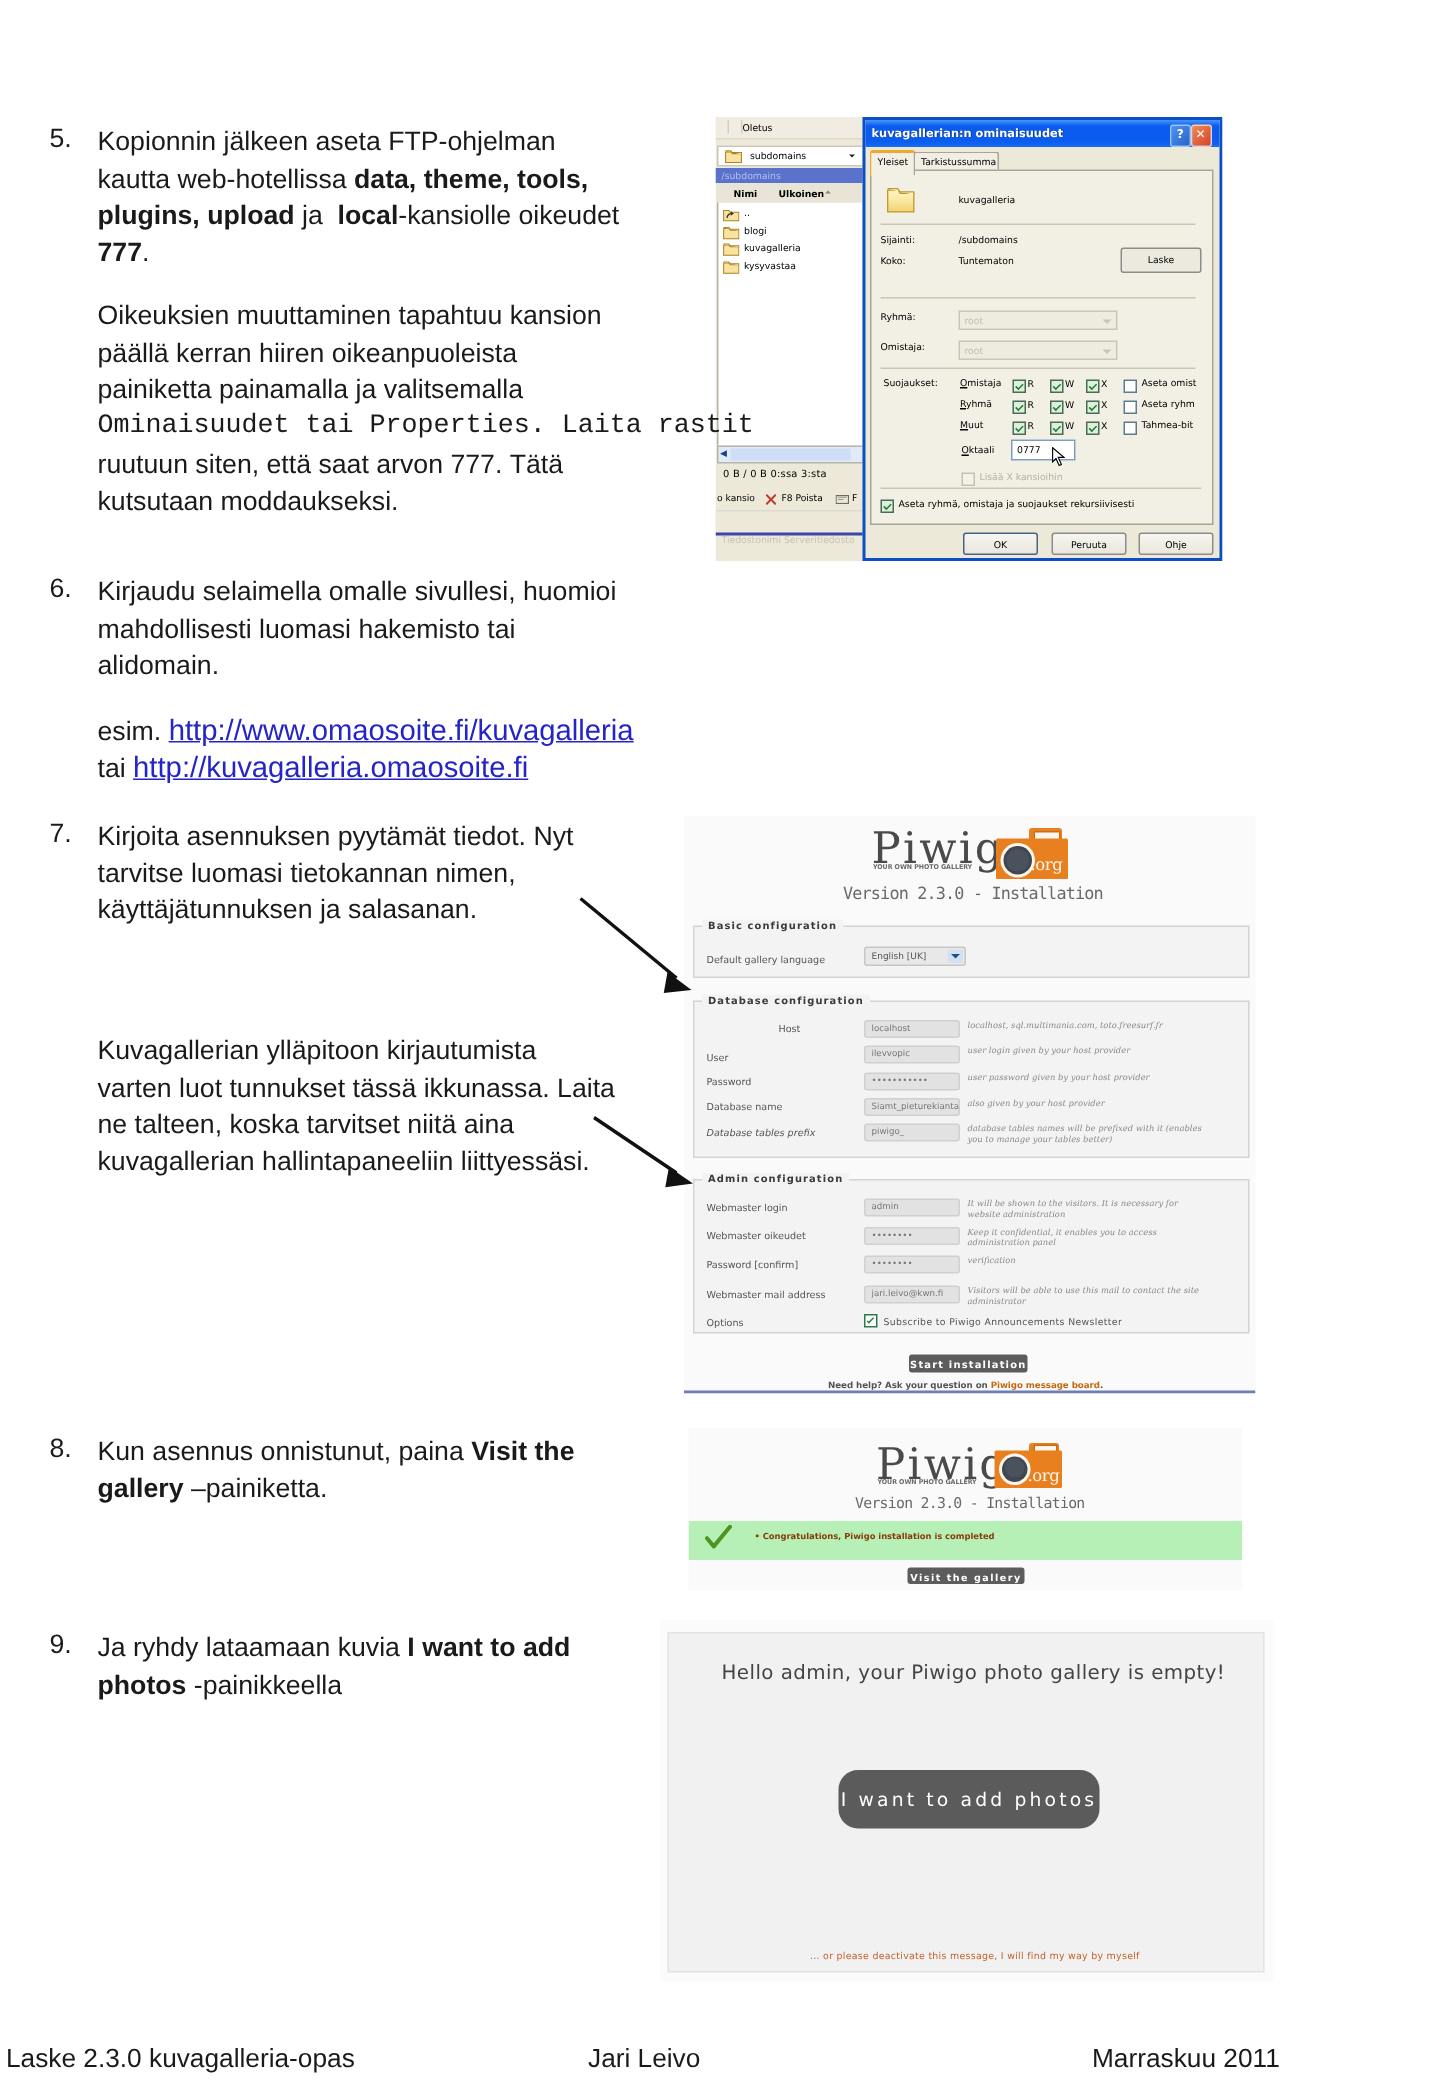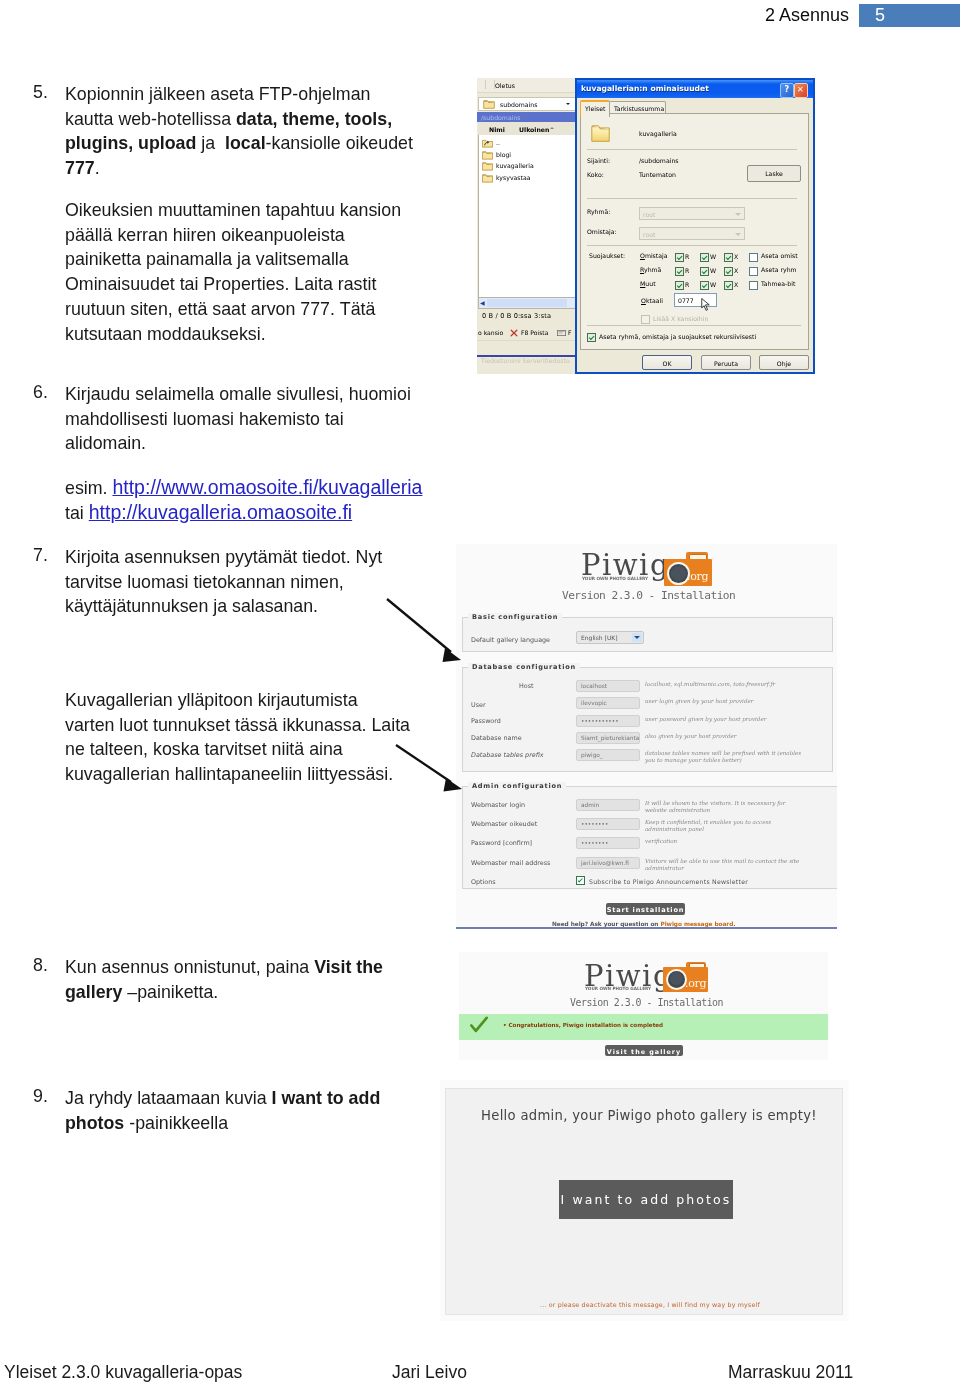--- a/index.html
+++ b/index.html
@@ -133,35 +133,29 @@
   #pwdone{left:459px;top:952px;width:369px;height:108px;background:#fafafa;}
   .okbox{position:absolute;background:#b6f0b6;}
   .oktext{position:absolute;font-size:5.6px;color:#8a3a0a;font-weight:bold;white-space:nowrap;letter-spacing:-0.02px;}
   .visitbtn{position:absolute;background:#5c5c5c;border-radius:2px;color:#fff;font-size:6.4px;font-weight:bold;letter-spacing:1px;text-align:center;}
   .visitbtn .t{position:absolute;left:0;right:0;top:3px;}
 
   
   #pwgal{left:440px;top:1080px;width:409px;height:241px;background:#fbfbfb;}
   #pwgal .inner{position:absolute;left:5px;top:8px;width:396px;height:225px;background:#f1f1f1;border:1px solid #e3e3e3;}
   #pwgal .greet{position:absolute;font-family:"DejaVu Sans",sans-serif;font-size:13.2px;color:#444;white-space:nowrap;letter-spacing:0.3px;}
-  #pwgal .addbtn{position:absolute;background:#5b5b5b;border-radius:0;color:#fff;font-family:"DejaVu Sans",sans-serif;font-size:12.5px;letter-spacing:2.1px;text-align:center;}
+  #pwgal .addbtn{position:absolute;background:#5b5b5b;border-radius:13px;color:#fff;font-family:"DejaVu Sans",sans-serif;font-size:12.5px;letter-spacing:2.1px;text-align:center;}
   #pwgal .addbtn .t{position:absolute;left:0;right:0;top:12px;}
   #pwgal .deact{position:absolute;font-family:"DejaVu Sans",sans-serif;font-size:6.3px;color:#c4622a;white-space:nowrap;letter-spacing:0.18px;}
 </style>
 </head>
 <body>
 
 <div class="page">
 
-  <div id="hdr">
-    <div id="hdr-title">2 Asennus</div>
-    <div id="hdr-box">
-      <div id="hdr-num">5</div>
-    </div>
-  </div>
 
   <div class="shot" id="ftp">
     <div class="lp">
       <div class="lp-tb">
         <div class="sep" style="left:8px;"></div>
         <div class="sep" style="left:17px;"></div>
         <div class="t">Oletus</div>
       </div>
       <div class="lp-combo">
         <svg style="position:absolute;left:4px;top:1px;" width="12" height="10" viewBox="0 0 16 14">
@@ -397,21 +391,21 @@
             <div class="fh" style="left:182px;top:64.9px;width:163px;line-height:7.2px;">also given by your host provider</div>
           </div>
           <div class="fr" style="left:0;top:0;">
             <div class="fl" style="left:8px;top:83.2px;font-style:italic;">Database tables prefix</div>
             <div class="fi" style="left:113px;top:81.2px;width:62px;">
               <div class="v">piwigo_</div>
             </div>
             <div class="fh" style="left:182px;top:82.2px;width:163px;line-height:7.2px;">database tables names will be prefixed with it (enables you to manage your tables better)</div>
           </div>
         </div>
-        <div class="fs" style="left:6px;top:242px;width:369px;height:101px;padding-left:39px;">
+        <div class="fs" style="left:6px;top:242px;width:369px;height:101px;">
           <div class="lg">Admin configuration</div>
           <div class="fr" style="left:0;top:0;">
             <div class="fl" style="left:8px;top:14px;">Webmaster login</div>
             <div class="fi" style="left:113px;top:12px;width:62px;">
               <div class="v">admin</div>
             </div>
             <div class="fh" style="left:182px;top:13px;width:163px;line-height:7.2px;">It will be shown to the visitors. It is necessary for website administration</div>
           </div>
           <div class="fr" style="left:0;top:0;">
             <div class="fl" style="left:8px;top:33.2px;">Webmaster oikeudet</div>
@@ -498,21 +492,21 @@
       <div class="para" style="left:65px;top:82px;">
         <div class="pline" style="top:0px;"><span>Kopionnin&nbsp;jälkeen&nbsp;aseta&nbsp;FTP-ohjelman</span></div>
         <div class="pline" style="top:24.7px;"><span>kautta&nbsp;web-hotellissa&nbsp;</span><b>data,&nbsp;theme,&nbsp;tools,</b></div>
         <div class="pline" style="top:49.4px;"><b>plugins,&nbsp;upload</b><span>&nbsp;ja&nbsp;&nbsp;</span><b>local</b><span>-kansiolle&nbsp;oikeudet</span></div>
         <div class="pline" style="top:74.1px;"><b>777</b><span>.</span></div>
       </div>
       <div class="para" style="left:65px;top:198px;">
         <div class="pline" style="top:0px;"><span>Oikeuksien&nbsp;muuttaminen&nbsp;tapahtuu&nbsp;kansion</span></div>
         <div class="pline" style="top:24.7px;"><span>päällä&nbsp;kerran&nbsp;hiiren&nbsp;oikeanpuoleista</span></div>
         <div class="pline" style="top:49.4px;"><span>painiketta&nbsp;painamalla&nbsp;ja&nbsp;valitsemalla</span></div>
-        <div class="pline" style="top:74.1px;"><span>Ominaisuudet&nbsp;tai&nbsp;Properties.&nbsp;Laita&nbsp;rastit</span></div>
+        <div class="pline" style="top:74.1px;font-family:Liberation Mono, monospace;"><span>Ominaisuudet&nbsp;tai&nbsp;Properties.&nbsp;Laita&nbsp;rastit</span></div>
         <div class="pline" style="top:98.8px;"><span>ruutuun&nbsp;siten,&nbsp;että&nbsp;saat&nbsp;arvon&nbsp;777.&nbsp;Tätä</span></div>
         <div class="pline" style="top:123.5px;"><span>kutsutaan&nbsp;moddaukseksi.</span></div>
       </div>
       <div class="num" style="left:33px;top:382px;">6.</div>
       <div class="para" style="left:65px;top:382px;">
         <div class="pline" style="top:0px;"><span>Kirjaudu&nbsp;selaimella&nbsp;omalle&nbsp;sivullesi,&nbsp;huomioi</span></div>
         <div class="pline" style="top:24.7px;"><span>mahdollisesti&nbsp;luomasi&nbsp;hakemisto&nbsp;tai</span></div>
         <div class="pline" style="top:49.4px;"><span>alidomain.</span></div>
       </div>
       <div class="para" style="left:65px;top:475px;">
@@ -537,18 +531,18 @@
         <div class="pline" style="top:24.7px;"><b>gallery</b><span>&nbsp;–painiketta.</span></div>
       </div>
       <div class="num" style="left:33px;top:1086px;">9.</div>
       <div class="para" style="left:65px;top:1086px;">
         <div class="pline" style="top:0px;"><span>Ja&nbsp;ryhdy&nbsp;lataamaan&nbsp;kuvia&nbsp;</span><b>I&nbsp;want&nbsp;to&nbsp;add</b></div>
         <div class="pline" style="top:24.7px;"><b>photos</b><span>&nbsp;-painikkeella</span></div>
       </div>
     </div>
 
   <div id="ftr">
-    <div id="ftr-l">Yleiset 2.3.0 kuvagalleria-opas</div>
+    <div id="ftr-l">Laske 2.3.0 kuvagalleria-opas</div>
     <div id="ftr-c">Jari Leivo</div>
     <div id="ftr-r">Marraskuu 2011</div>
   </div>
 
 </div>
 
 </body></html>

